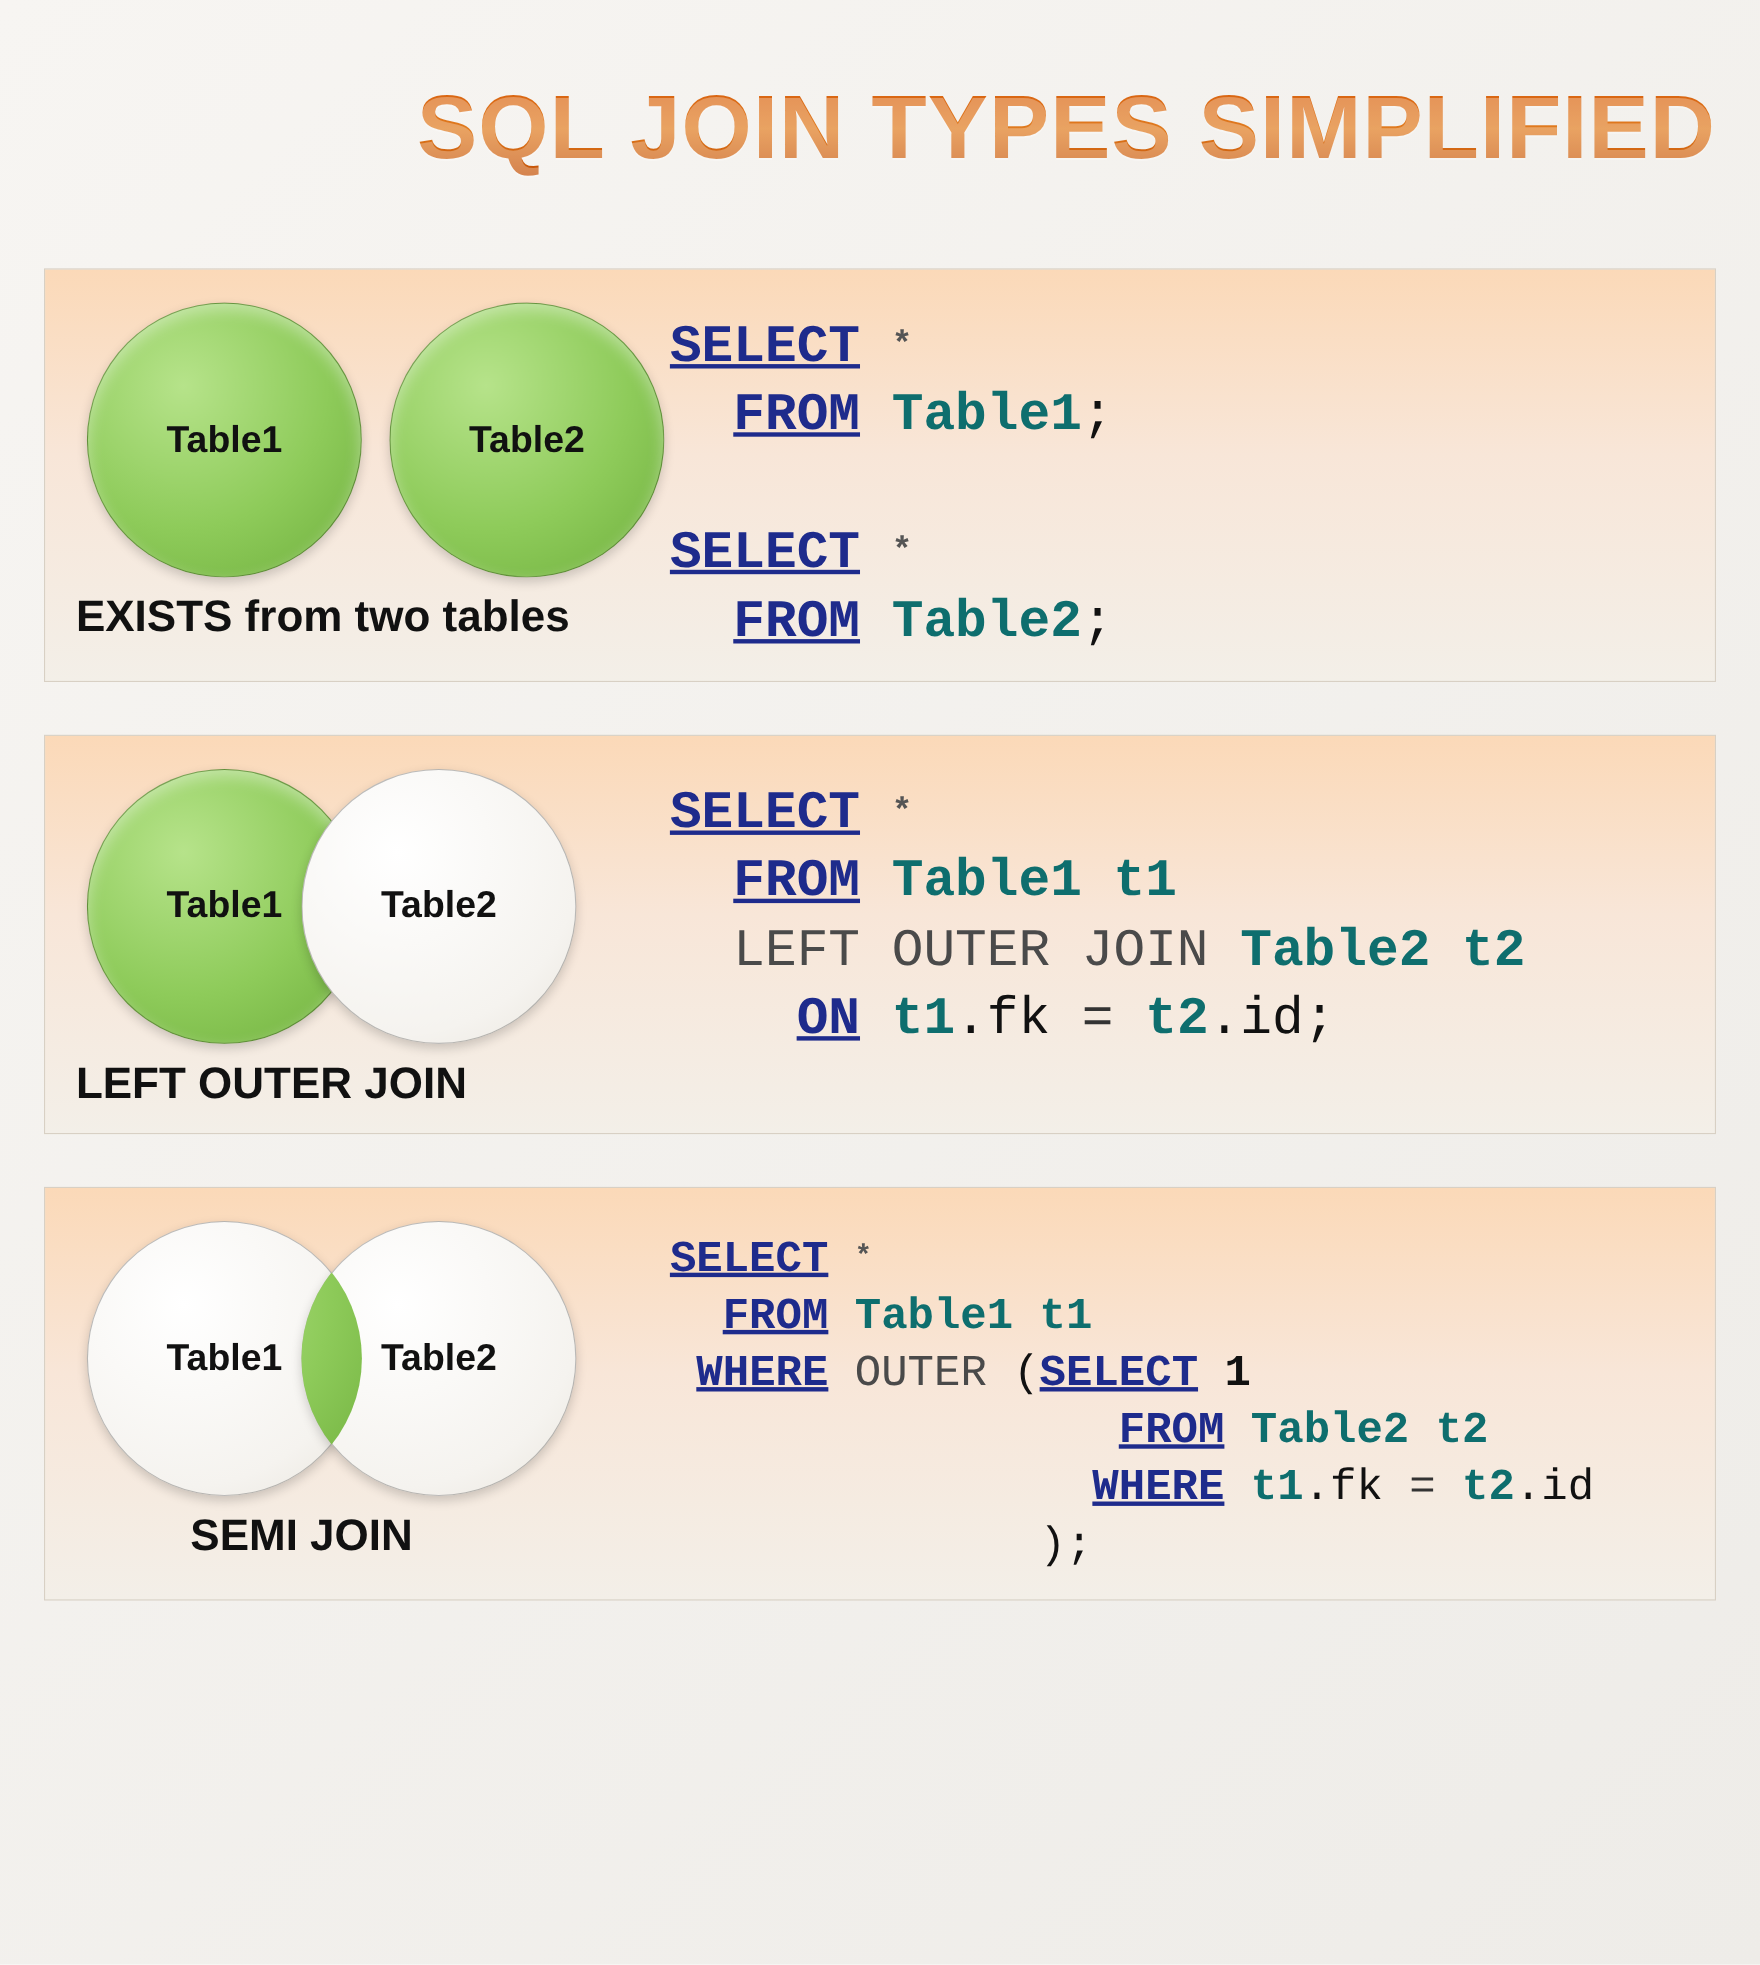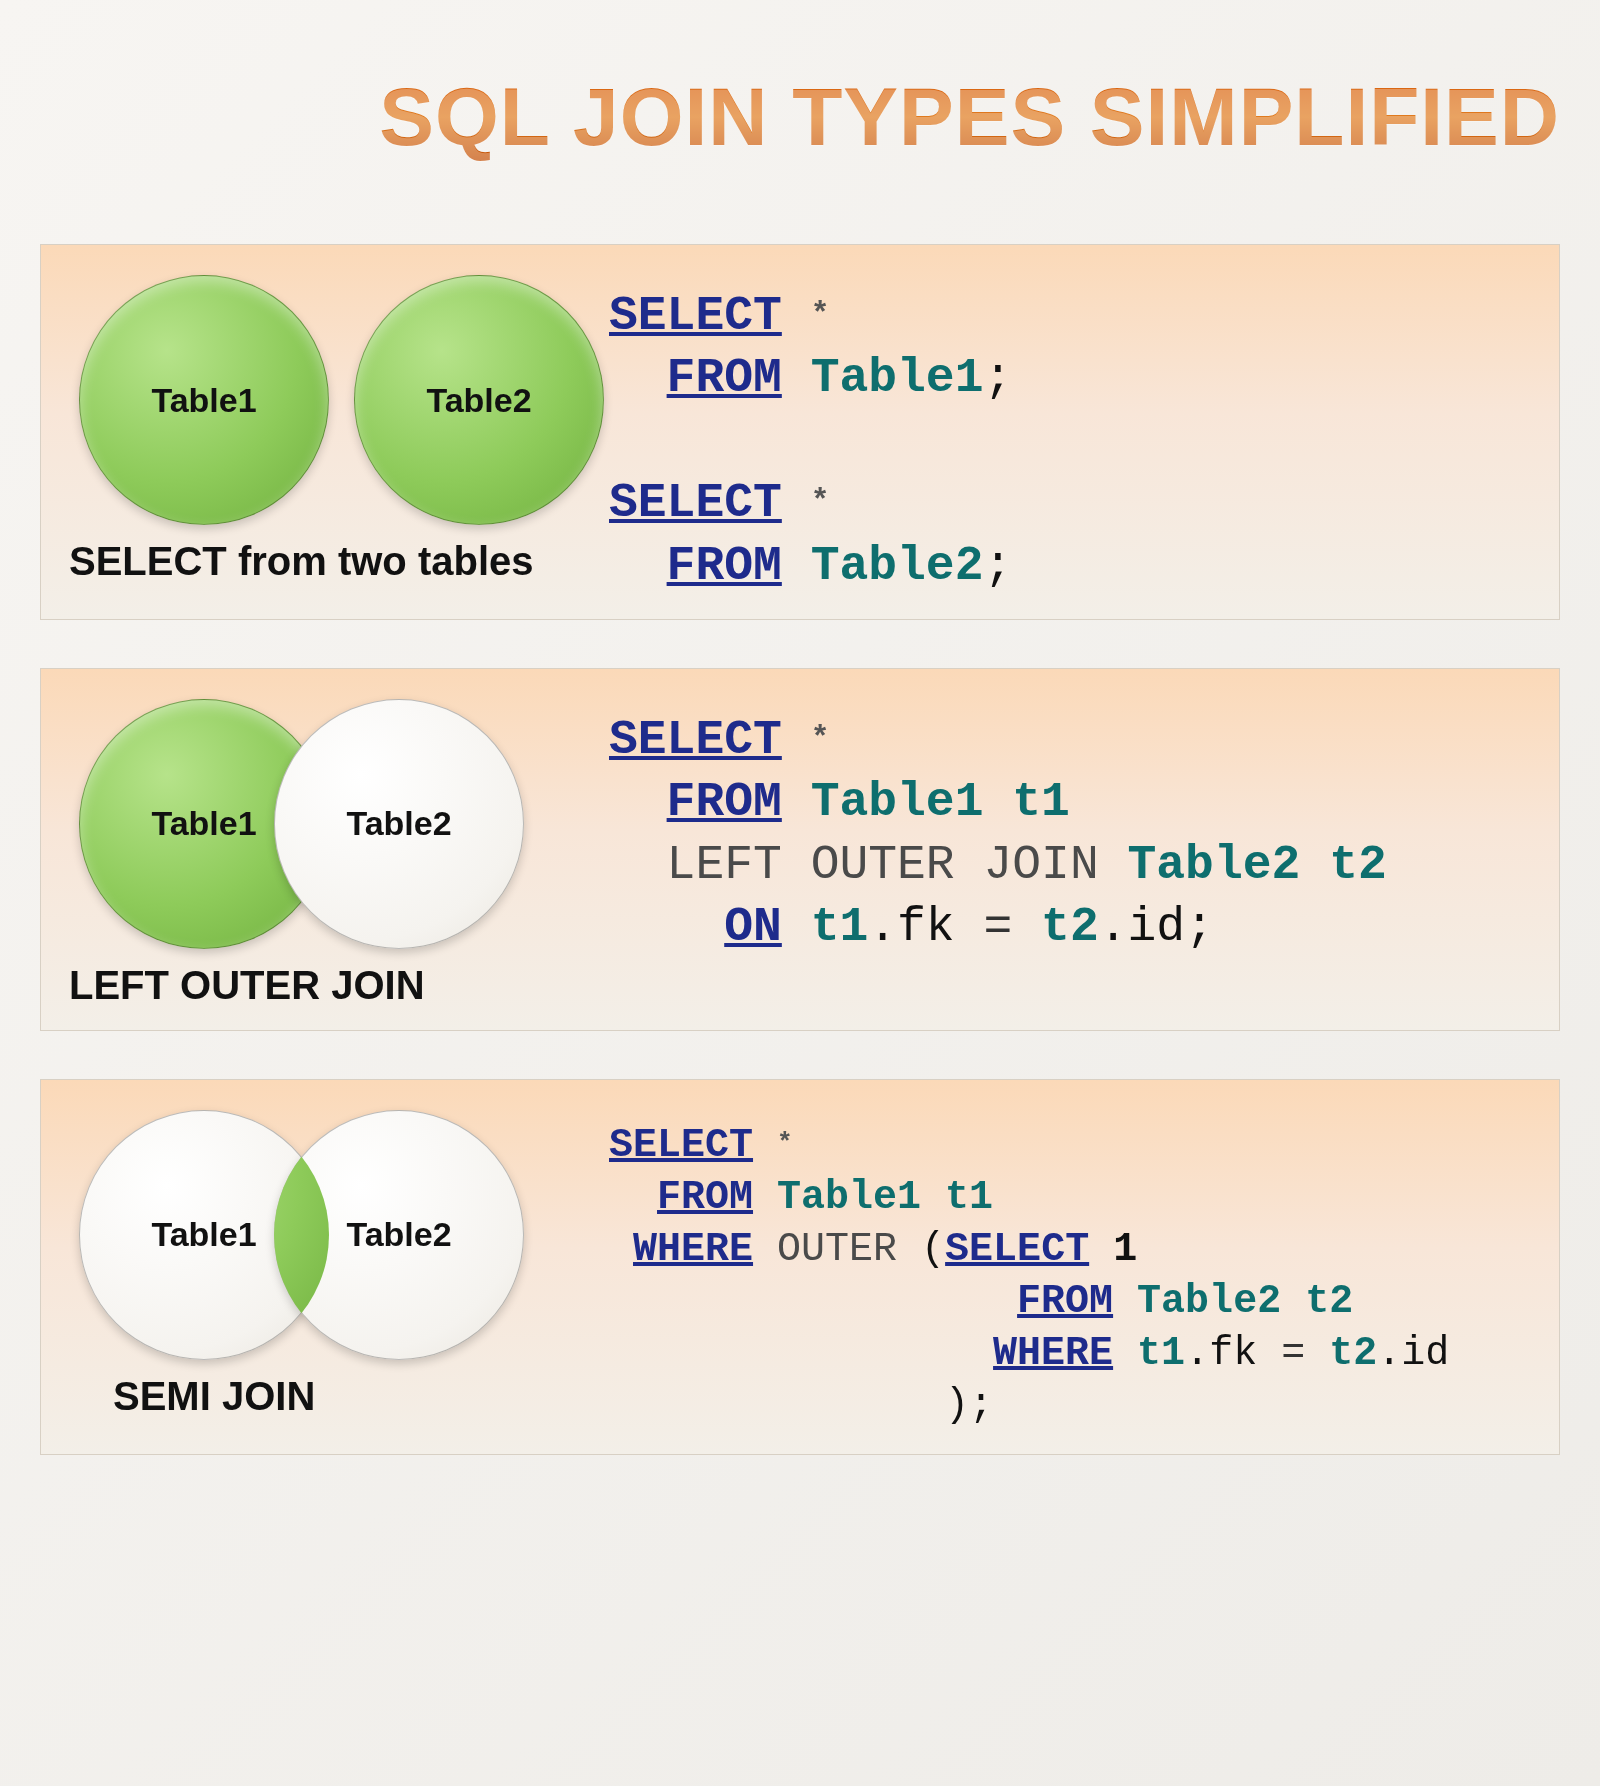--- a/index.html
+++ b/index.html
@@ -96,21 +96,21 @@
 <body>
 
 <h1 class="title">SQL JOIN TYPES SIMPLIFIED</h1>
 
 <div class="panel">
   <div class="diagram-col">
     <div class="venn-wrap">
       <div class="circle green p1-a">Table1</div>
       <div class="circle green p1-b">Table2</div>
     </div>
-    <div class="panel-label">SELECT from two tables</div>
+    <div class="panel-label">EXISTS from two tables</div>
   </div>
   <div class="code-col">
     <pre class="code"><span class="kw">SELECT</span> <span class="star">*</span>
   <span class="kw">FROM</span> <span class="tbl">Table1</span>;
 
 <span class="kw">SELECT</span> <span class="star">*</span>
   <span class="kw">FROM</span> <span class="tbl">Table2</span>;</pre>
   </div>
 </div>
 
@@ -130,21 +130,21 @@
   </div>
 </div>
 
 <div class="panel">
   <div class="diagram-col">
     <div class="venn-wrap">
       <div class="circle white p3-a">Table1</div>
       <div class="circle white p3-b">Table2</div>
       <div class="lens"></div>
     </div>
-    <div class="panel-label" style="margin-left:44px">SEMI JOIN</div>
+    <div class="panel-label" style="margin-left:104px">SEMI JOIN</div>
   </div>
   <div class="code-col">
     <pre class="code small"><span class="kw">SELECT</span> <span class="star">*</span>
   <span class="kw">FROM</span> <span class="tbl">Table1</span> <span class="tbl">t1</span>
  <span class="kw">WHERE</span> <span class="fn">OUTER</span> (<span class="kw">SELECT</span> <span class="num">1</span>
                  <span class="kw">FROM</span> <span class="tbl">Table2</span> <span class="tbl">t2</span>
                 <span class="kw">WHERE</span> <span class="tbl">t1</span>.fk <span class="op">=</span> <span class="tbl">t2</span>.id
               );</pre>
   </div>
 </div>

